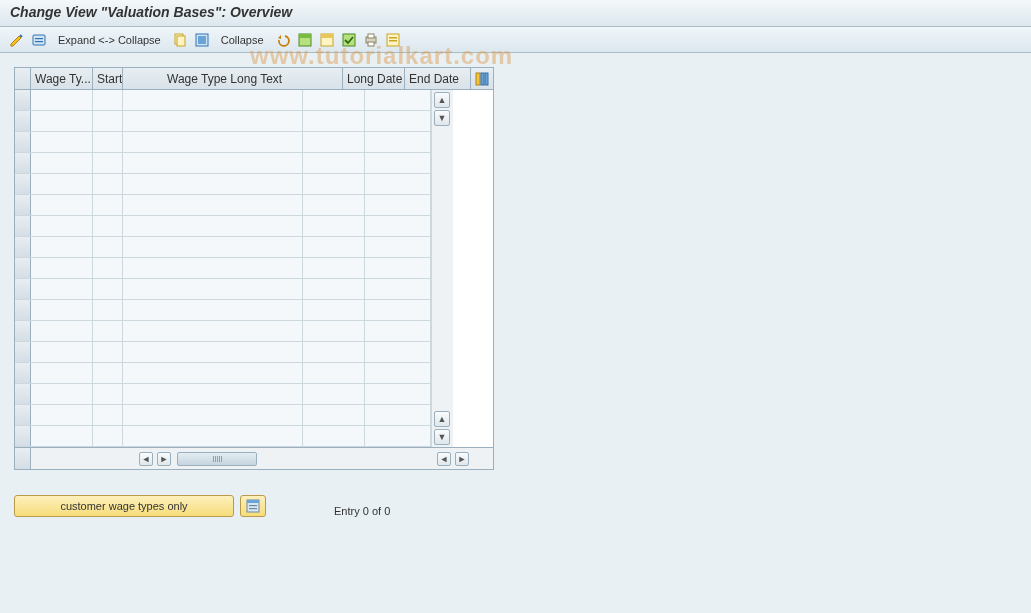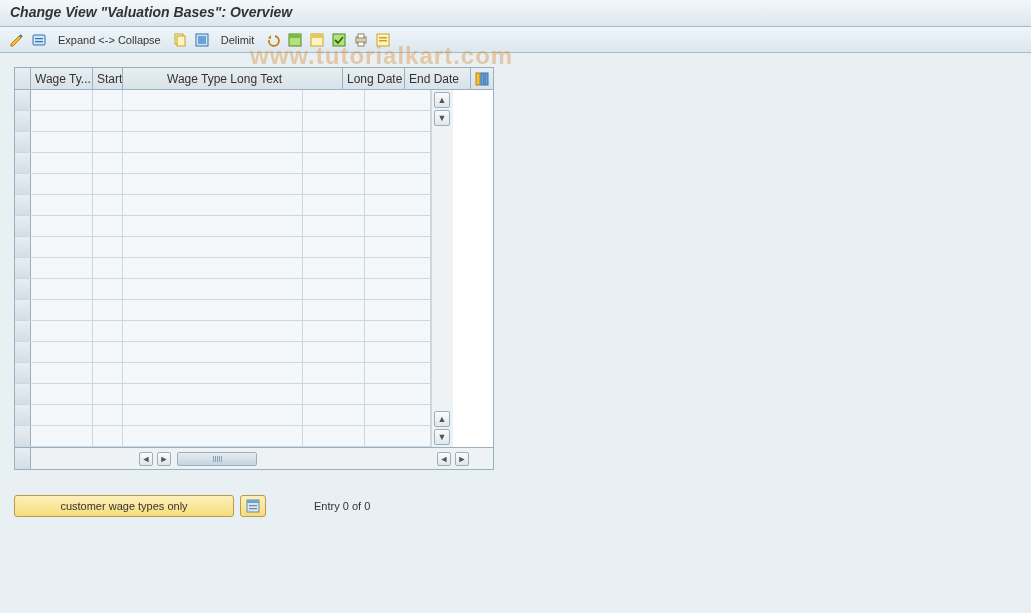--- a/index.html
+++ b/index.html
@@ -149,41 +149,41 @@
     border-radius:2px;
     margin-left:4px;
     cursor:pointer;
     display:flex;align-items:center;justify-content:center;
   }
   .hs-grip { width:30px; height:6px; display:flex; gap:1px; justify-content:center;}
   .hs-grip span{width:1px;background:#8fa2af;}
   .bottom-bar {
     margin-top: 24px;
     display:flex;
-    align-items:center;
+    align-items:flex-end;
     gap: 6px;
   }
   .sap-btn {
     height: 22px;
     border: 1px solid #b89a4a;
     background: linear-gradient(#fdf0bd, #f6dd7a);
     border-radius: 3px;
     display:flex;
     align-items:center;
     justify-content:center;
     font-size:11px;
     color:#333;
     cursor:pointer;
     padding: 0 10px;
   }
   .sap-btn.wide { width: 220px; }
   .sap-btn.icon-only { width: 26px; padding:0; }
   .sap-btn.pos { width: 150px; color:#999; }
   .entry-label {
-    margin-left: 42px;
+    margin-left: 62px;
     font-size:11px;
     color:#333;
   }
   .watermark {
     position:absolute;
     top: 42px;
     left: 250px;
     font-size: 24px;
     font-weight:bold;
     letter-spacing:1px;
@@ -218,21 +218,21 @@
         <rect x="3" y="2" width="8" height="10" fill="#fff4c2" stroke="#c9a429"></rect>
         <rect x="5" y="4" width="8" height="10" fill="#fff4c2" stroke="#c9a429"></rect>
       </svg>
   </span>
   <span class="tb-icon">
     <svg width="16" height="16" viewBox="0 0 16 16">
         <rect x="2" y="2" width="12" height="12" fill="#cfe4f5" stroke="#3272b0"></rect>
         <rect x="4" y="4" width="8" height="8" fill="#6aa3d8"></rect>
       </svg>
   </span>
-  <span class="tb-text">Delimit</span>
+  <span class="tb-text">Collapse</span>
   <span class="tb-icon">
     <svg width="16" height="16" viewBox="0 0 16 16">
         <path d="M10 4 A5 5 0 1 1 4 8" fill="none" stroke="#c77f0a" stroke-width="1.8"></path>
         <path d="M6 3 L3 6 L6 7 Z" fill="#c77f0a"></path>
       </svg>
   </span>
   <span class="tb-icon">
     <svg width="16" height="16" viewBox="0 0 16 16">
         <rect x="2" y="2" width="12" height="12" fill="#b7e07f" stroke="#4a8a1d"></rect>
         <rect x="2" y="2" width="12" height="4" fill="#7abb3f"></rect>

